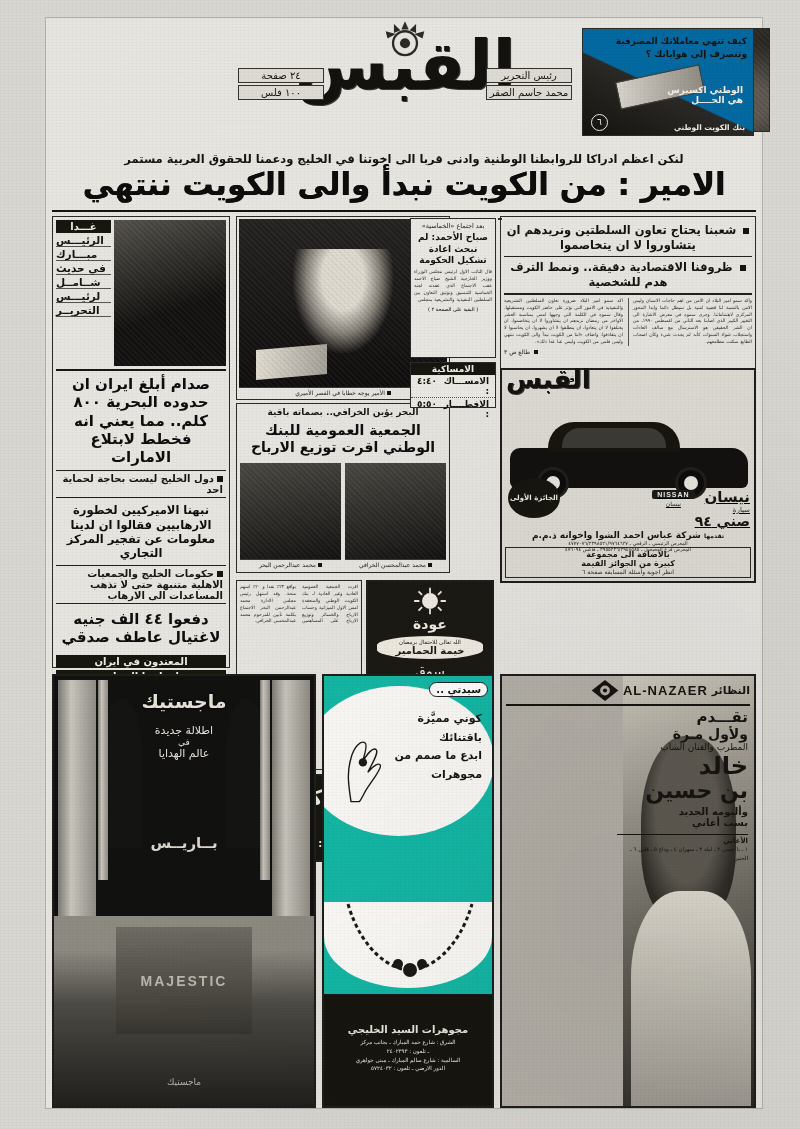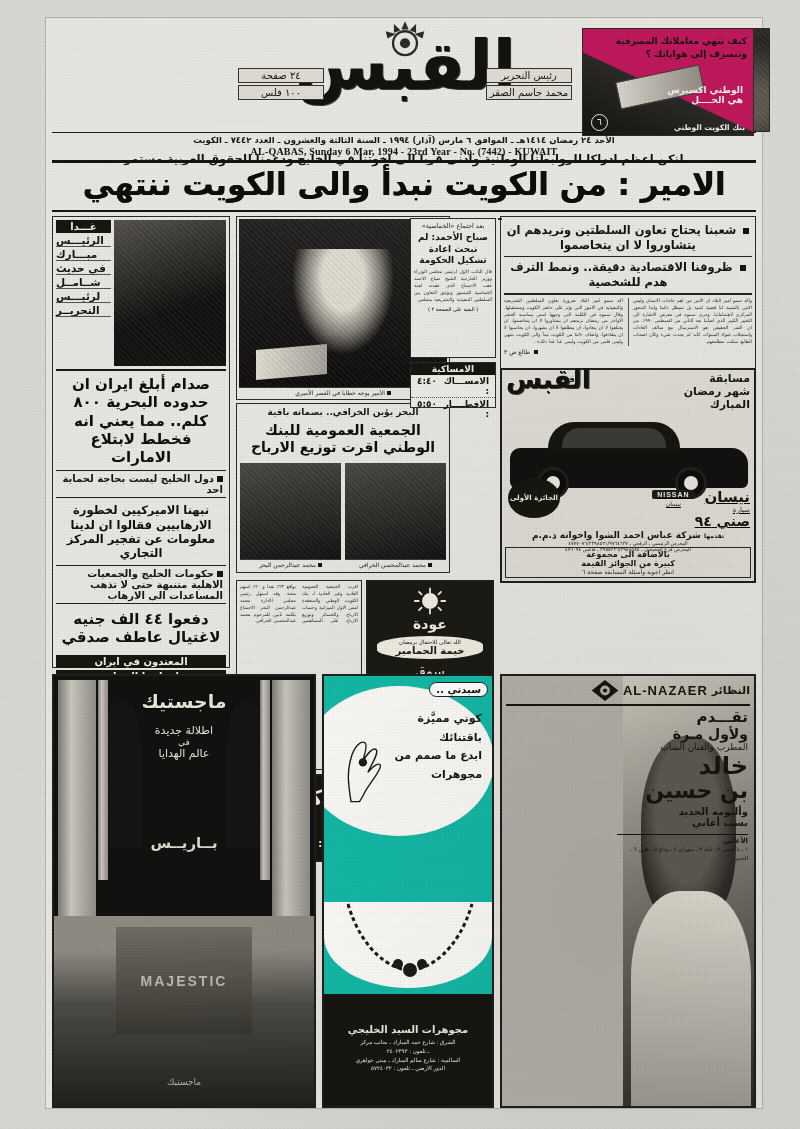--- a/index.html
+++ b/index.html
@@ -248,44 +248,39 @@
       <div class="mast-side right ar">
         <div>رئيس التحرير</div>
         <div>محمد جاسم الصقر</div>
       </div>
       <div class="mast-side left ar">
         <div>٢٤ صفحة</div>
         <div>١٠٠ فلس</div>
       </div>
     </div>
 
-    <div class="box bd mast-adR" style="background:#be185d;">
+    <div class="box bd mast-adR" style="background:#0369a1;">
       <div style="position:absolute;inset:0;background:
           linear-gradient(205deg, rgba(255,255,255,0) 55%, #2a2926 56%, #141310 100%);"></div>
       <div class="ar" style="position:absolute;right:6px;top:6px;left:12px;text-align:right;
             font-size:9px;font-weight:bold;color:#14140f;line-height:1.45;">
         <div>كيف تنهي معاملاتك المصرفية</div>
         <div>وتنصرف إلى هواياتك ؟</div>
       </div>
       <div style="position:absolute;left:34px;top:44px;width:86px;height:28px;background:
            linear-gradient(100deg,#d8d4cb,#8e8a82);transform:rotate(-12deg);border:1px solid #43413b;"></div>
       <div class="ar" style="position:absolute;right:10px;top:56px;font-size:9px;font-weight:bold;color:#f2efe7;">
         <div>الوطني اكسبرس</div>
         <div>هي الحــــل</div>
       </div>
       <div class="ar" style="position:absolute;right:8px;bottom:3px;font-size:7.5px;font-weight:bold;color:#f0ece3;">بنك الكويت الوطني</div>
       <div style="position:absolute;left:8px;bottom:4px;width:17px;height:17px;border-radius:50%;
             border:1.5px solid #f0ece3;color:#f0ece3;font-size:9px;text-align:center;line-height:15px;" class="ar">٦</div>
     </div>
 
-    <div class="box" style="left:6px;top:113px;width:704px;">
-      <div class="dateline-ar ar">الأحد ٢٤ رمضان ١٤١٤هـ ـ الموافق ٦ مارس (آذار) ١٩٩٤ ـ السنة الثالثة والعشرون ـ العدد ٧٤٤٢ ـ الكويت</div>
-      <div class="dateline-en en">AL-QABAS, Sunday 6 Mar, 1994 - 23rd Year - No. (7442) - KUWAIT</div>
-      <div class="rule-thick"></div>
-    </div>
   </div>
 
   <div class="box ar" id="kicker">لنكن اعظم ادراكا للروابطنا الوطنية وادنى قربا الى اخوتنا في الخليج ودعمنا للحقوق العربية مستمر</div>
   <div class="box ar" id="mainhead">الامير : من الكويت نبدأ والى الكويت ننتهي</div>
   <div class="box" style="left:6px;top:192px;width:704px;border-top:2px solid #15150f;"></div>
 
   <div class="box bd" id="colL">
     <div style="padding:3px;">
       <div style="display:flex;gap:3px;">
         <div class="photo" style="width:112px;height:146px;background:
@@ -435,26 +430,20 @@
       <span>٤:٤٠</span>
     </div>
     <div class="imsak-row ar" style="border-bottom:none;">
       <span>الافطــــار :</span>
       <span>٥:٥٠</span>
     </div>
   </div>
 
   <div class="box bd2 ad-car" style="background:#dedbd4;">
 
-    <div class="ar" style="position:absolute;right:4px;top:2px;left:110px;text-align:right;
-          font-size:11px;font-weight:bold;color:#15150f;line-height:1.2;">
-      <div>مسابقة</div>
-      <div>شهر رمضان</div>
-      <div>المبارك</div>
-    </div>
     <div class="ar" style="position:absolute;left:58px;top:4px;font-size:9px;font-weight:bold;color:#15150f;">في</div>
     <div class="ar logo-ar" style="position:absolute;left:4px;top:-4px;font-size:26px;">القبس</div>
 
     <div class="car-body">
       <div style="position:absolute;left:0;bottom:10px;width:100%;height:40px;background:#121110;
             border-radius:10px 16px 6px 6px;"></div>
       <div style="position:absolute;left:38px;bottom:46px;width:132px;height:30px;background:#16150f;
             border-radius:26px 26px 0 0;"></div>
       <div style="position:absolute;left:52px;bottom:50px;width:104px;height:20px;background:#3d3b35;
             border-radius:18px 18px 0 0;"></div>

